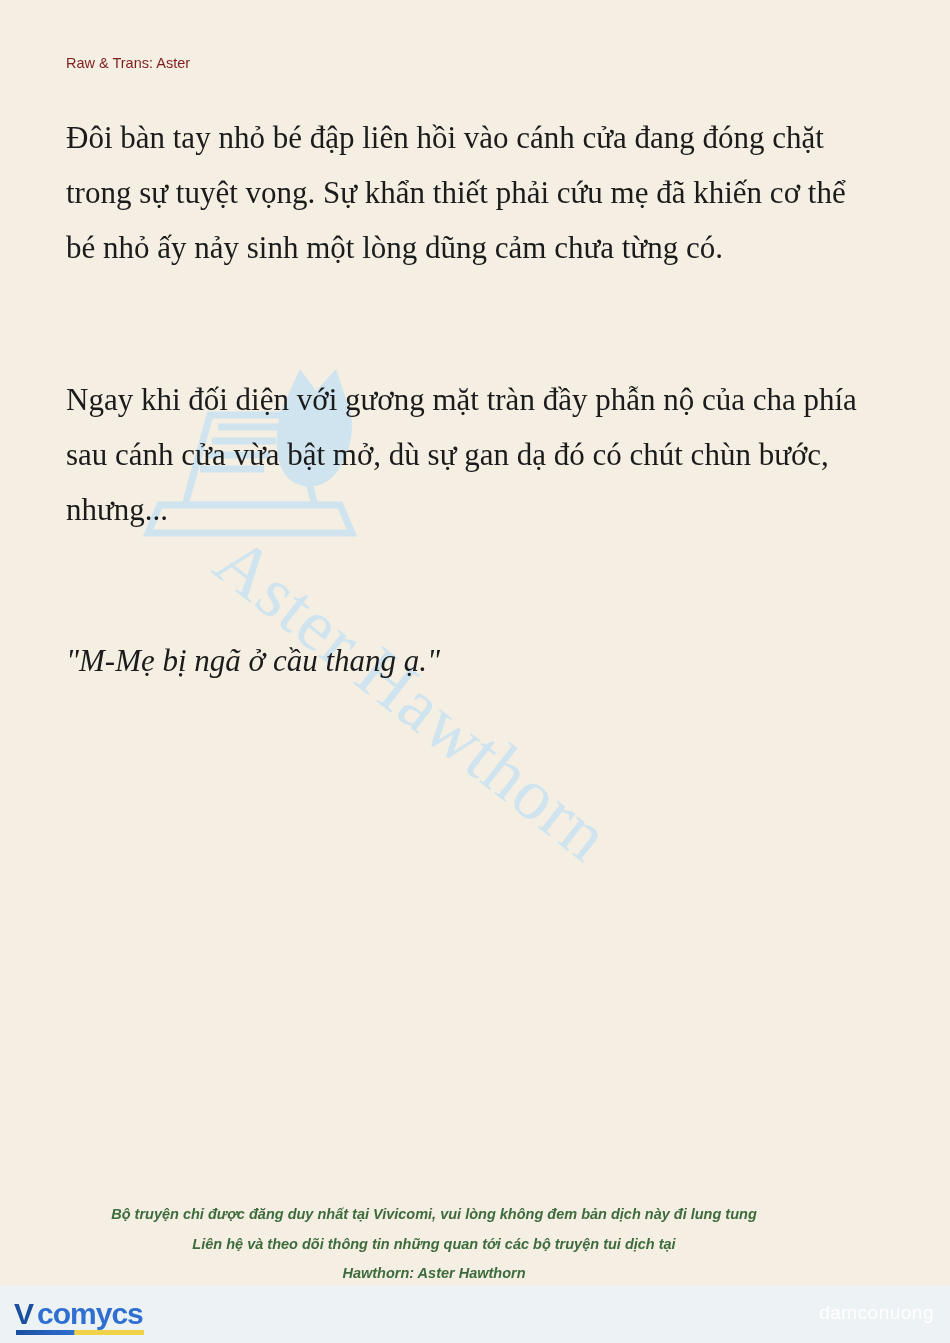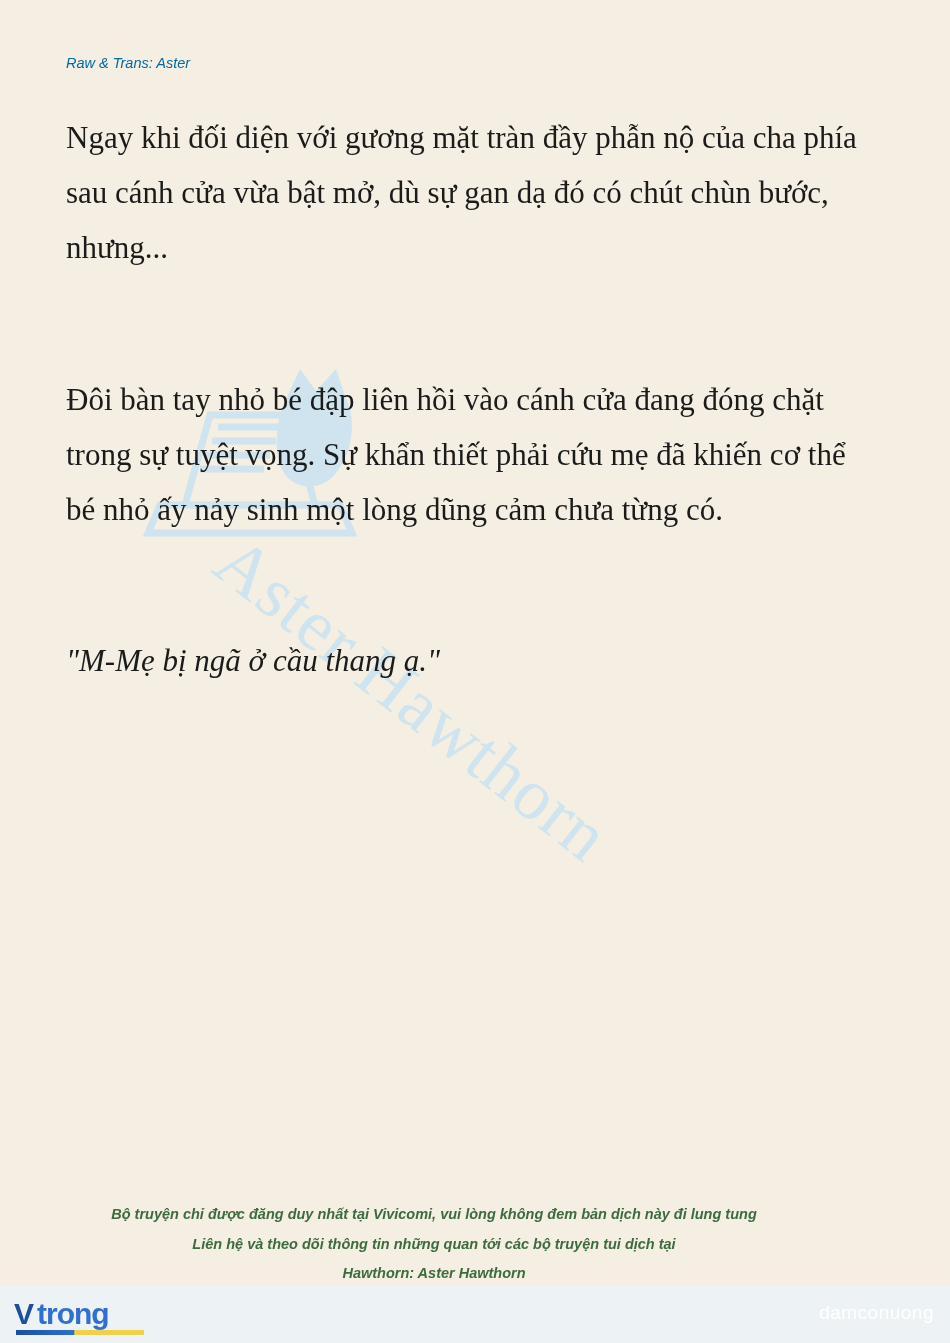--- a/index.html
+++ b/index.html
@@ -52,23 +52,22 @@
     height: 250px;
   }
 
   
   .credit {
     position: absolute;
     left: 66px;
     top: 55px;
     font-family: "Liberation Sans", sans-serif;
     font-size: 14.5px;
-    color: #0369a1;
+    color: #7f1d1d;
     z-index: 3;
-    font-style: italic;
   }
 
   
   .content {
     position: absolute;
     left: 66px;
     top: 110px;
     width: 820px;
     z-index: 3;
   }
@@ -175,33 +174,33 @@
       <g fill="#cfe4ef">
         <path d="M148 40 L160 14 L176 36 L196 14 L206 44 C216 62 214 96 196 118 C182 136 156 136 144 118 C132 98 136 60 148 40 Z"></path>
       </g>
     </svg>
     <div class="wm-text">Aster Hawthorn</div>
   </div>
 
   <div class="credit">Raw &amp; Trans: Aster</div>
 
   <div class="content">
+    <p class="para spaced-lg">Đôi bàn tay nhỏ bé đập liên hồi vào cánh cửa đang đóng chặt trong sự tuyệt vọng. Sự khẩn thiết phải cứu mẹ đã khiến cơ thể bé nhỏ ấy nảy sinh một lòng dũng cảm chưa từng có.</p>
     <p class="para spaced-lg">Ngay khi đối diện với gương mặt tràn đầy phẫn nộ của cha phía sau cánh cửa vừa bật mở, dù sự gan dạ đó có chút chùn bước, nhưng...</p>
-    <p class="para spaced-lg">Đôi bàn tay nhỏ bé đập liên hồi vào cánh cửa đang đóng chặt trong sự tuyệt vọng. Sự khẩn thiết phải cứu mẹ đã khiến cơ thể bé nhỏ ấy nảy sinh một lòng dũng cảm chưa từng có.</p>
     <p class="para dialogue">"M-Mẹ bị ngã ở cầu thang ạ."</p>
   </div>
 
   <div class="footnote">
     <div>Bộ truyện chỉ được đăng duy nhất tại Vivicomi, vui lòng không đem bản dịch này đi lung tung</div>
     <div>Liên hệ và theo dõi thông tin những quan tới các bộ truyện tui dịch tại</div>
     <div>Hawthorn: Aster Hawthorn</div>
   </div>
 
   <div class="bottombar">
     <div class="brand">
       <span class="brand-v">V</span>
-      <span class="brand-word">trong</span>
+      <span class="brand-word">comycs</span>
     </div>
     <div class="brand-underline"></div>
     <div class="watermark-right">damconuong</div>
   </div>
 
 </div>
 
 </body></html>

